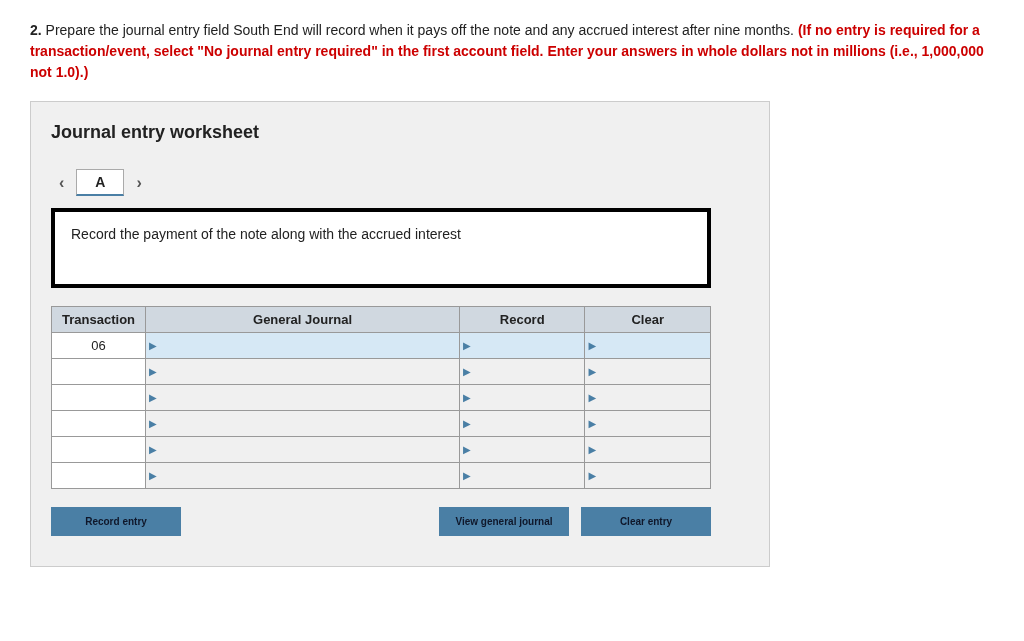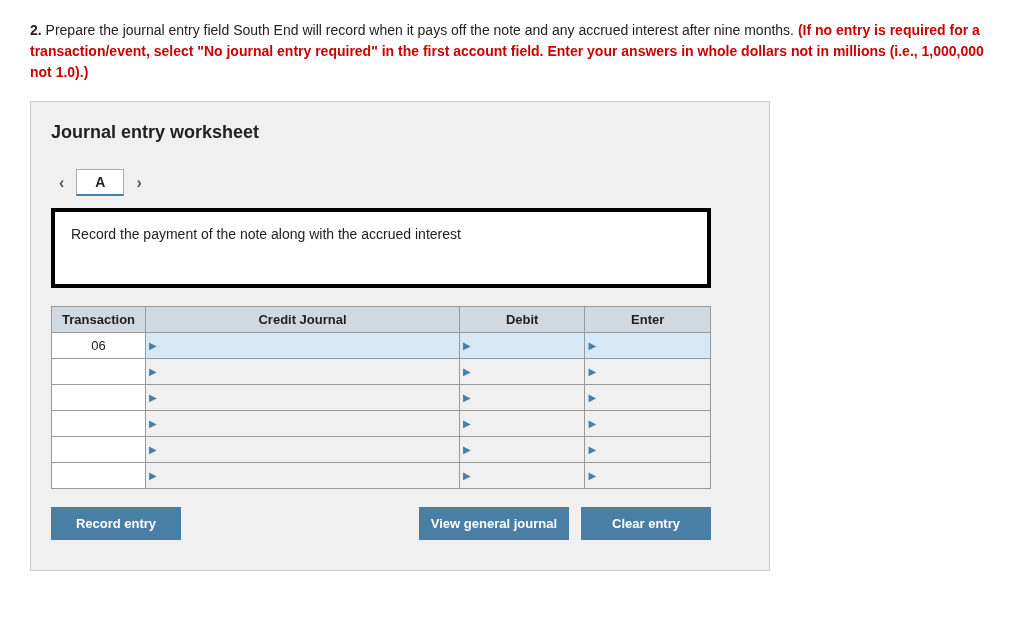--- a/index.html
+++ b/index.html
@@ -142,24 +142,24 @@
       background: #d6e8f5;
     }
     .buttons-row {
       display: flex;
       gap: 12px;
       align-items: center;
       max-width: 660px;
     }
     .btn-action {
       background-color: #4a7fa5;
-      color: #ffffff;
+      color: #0f172a;
       border: none;
       padding: 9px 12px;
-      font-size: 13px;
+      font-size: 10px;
       font-weight: bold;
       cursor: pointer;
       min-width: 130px;
     }
     .btn-action.view-journal {
       margin-left: auto;
     }
   </style>
 </head>
 <body>
@@ -181,23 +181,23 @@
       <button class="tab-arrow">›</button>
     </div>
 
     <div class="description-box">Record the payment of the note along with the accrued interest</div>
 
 
     <table class="journal-table">
       <thead>
         <tr>
           <th>Transaction</th>
-          <th>Credit Journal</th>
-          <th>Debit</th>
-          <th>Enter</th>
+          <th>General Journal</th>
+          <th>Record</th>
+          <th>Clear</th>
         </tr>
       </thead>
       <tbody id="table-body">
       <tr class="row-highlighted">
             <td class="trans-num" style="width: 80px;">06</td>
             <td style="width: 300px;">
               <div class="cell-with-arrow">
                 <span class="cell-arrow" style="color: rgb(74, 127, 165);">▶</span>
                 <div class="cell-input-wrap"><input type="text" style=""></div>
               </div>

